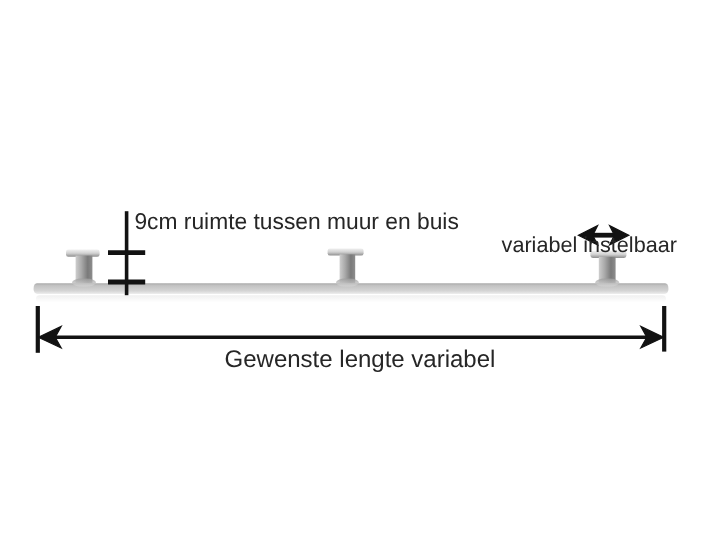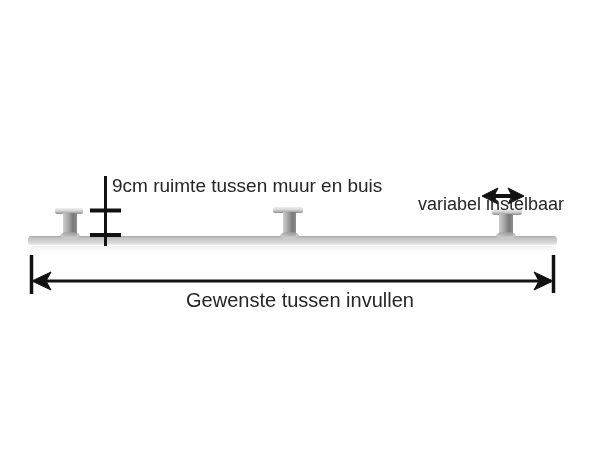--- a/index.html
+++ b/index.html
@@ -119,15 +119,15 @@
       <line x1="491" y1="196" x2="515" y2="196" stroke-width="4"></line>
       <path d="M482 196 L498 188 L494 196 L498 204 Z"></path>
       <path d="M524 196 L508 188 L512 196 L508 204 Z"></path>
     </g>
   </svg>
 
   <div class="label wall-gap">9cm ruimte tussen muur en buis</div>
 
   <div class="label adjustable">variabel instelbaar</div>
 
-  <div class="label length">Gewenste tussen invullen</div>
+  <div class="label length">Gewenste lengte variabel</div>
 
 </div>
 
 </body></html>

